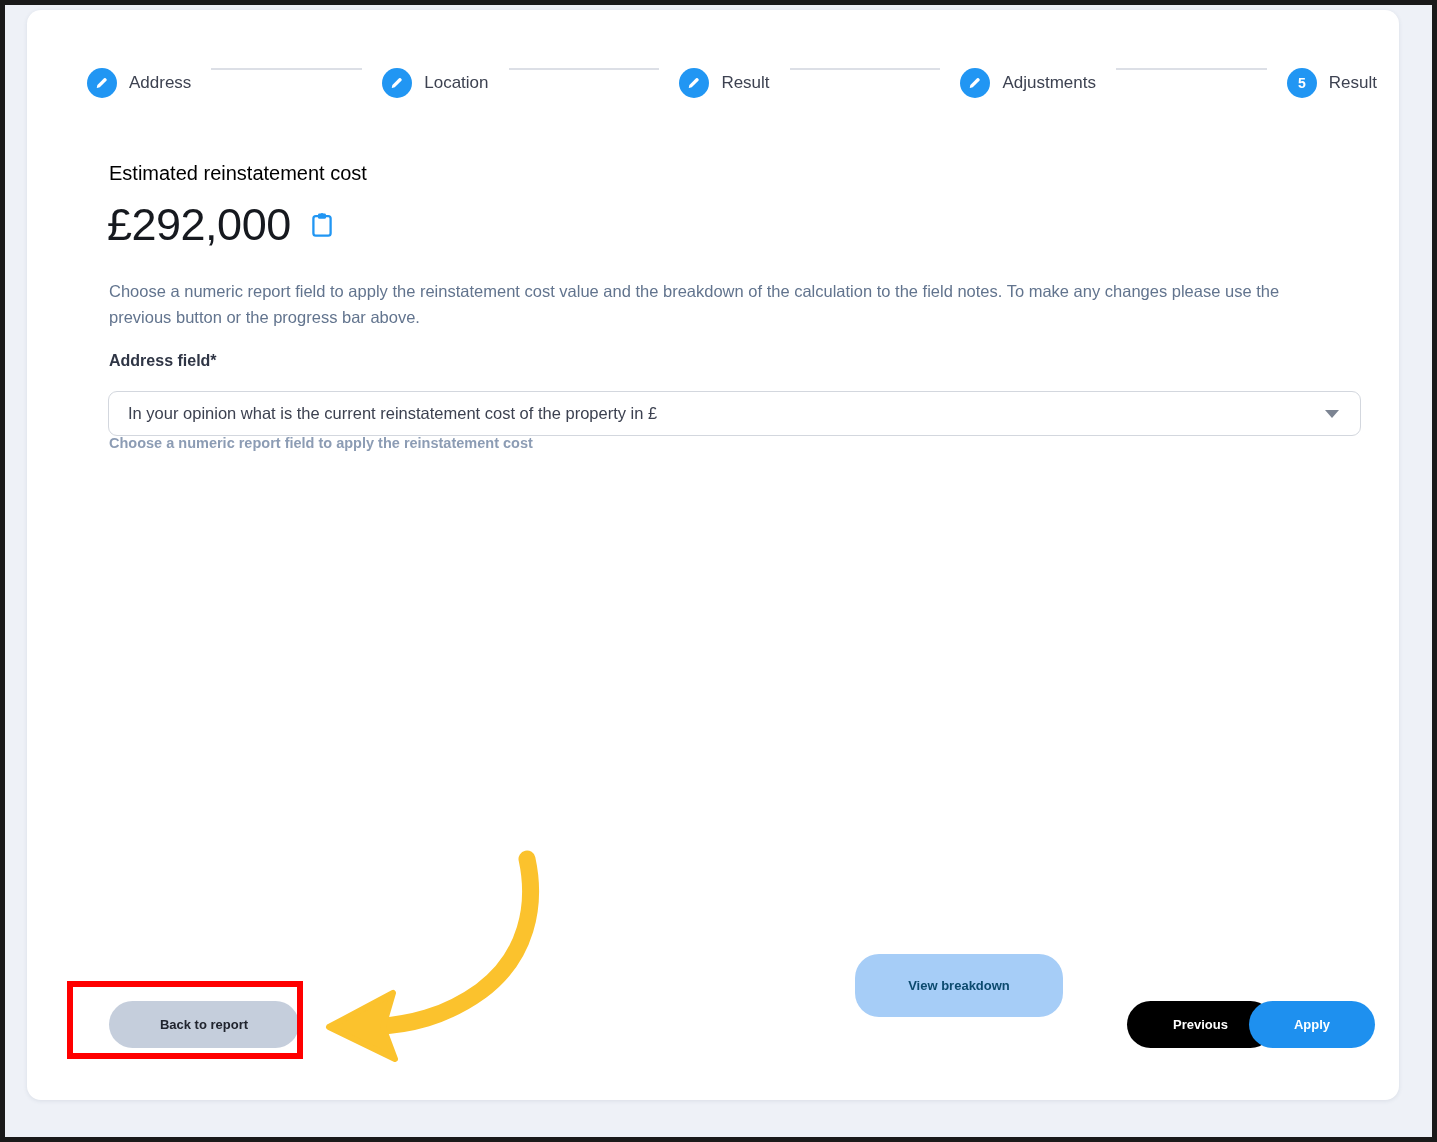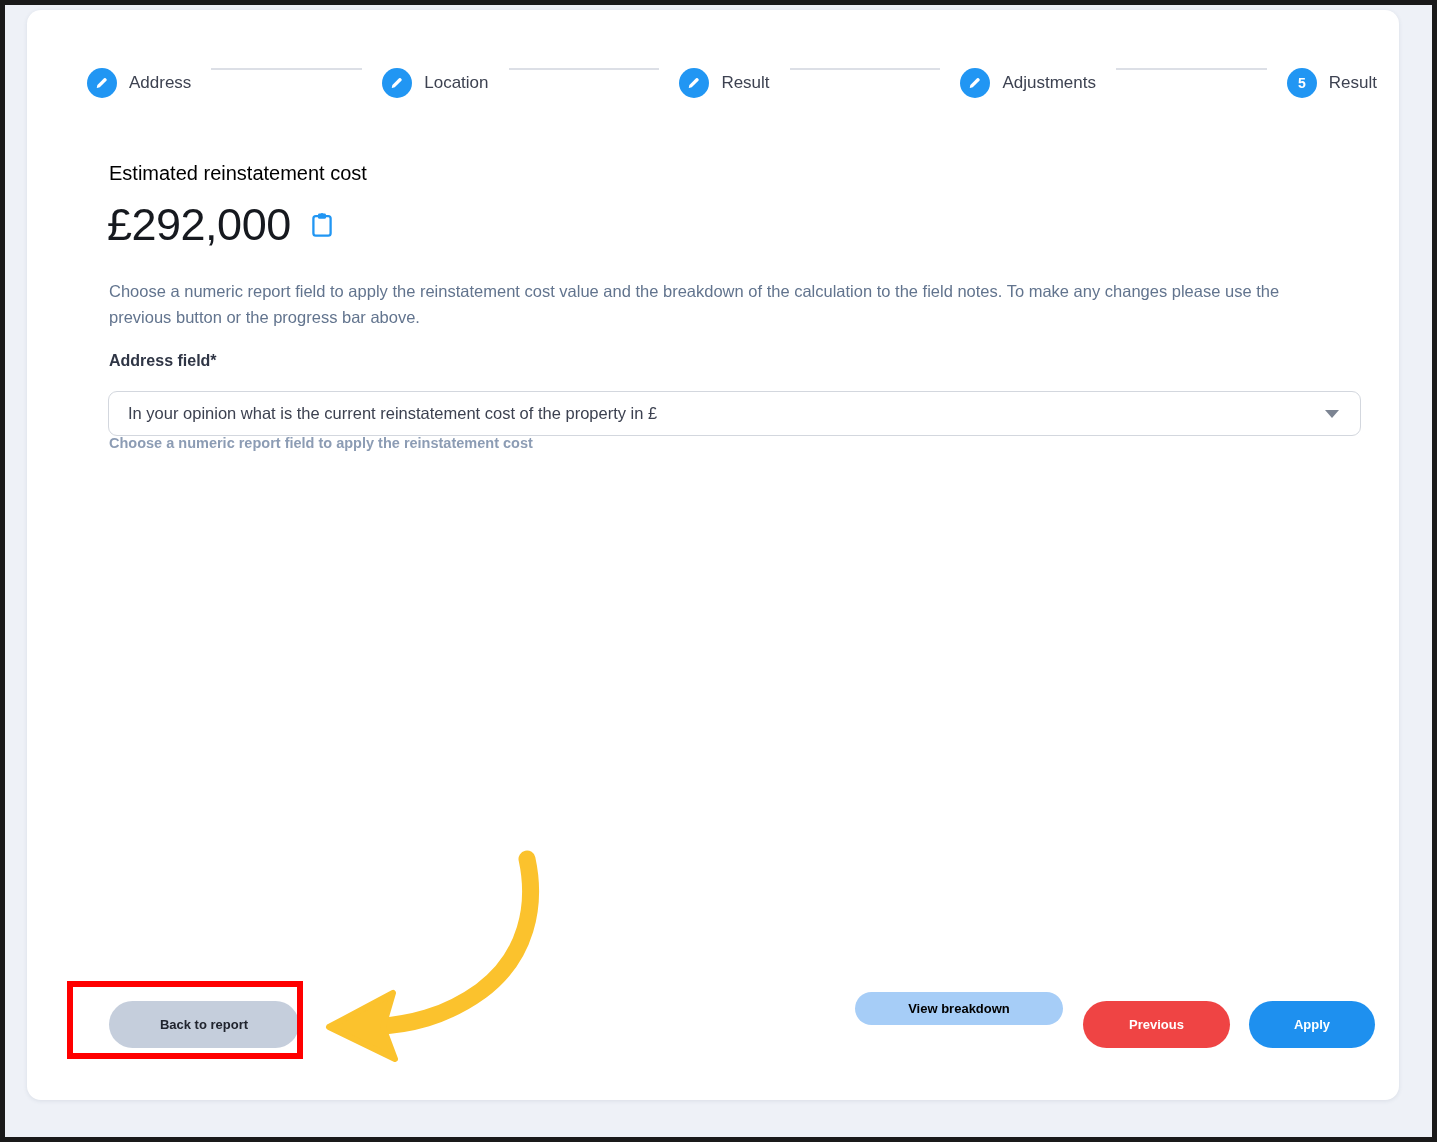--- a/index.html
+++ b/index.html
@@ -196,32 +196,32 @@
   #btn-back {
     left: 82px;
     top: 991px;
     width: 190px;
     height: 47px;
     background: #c5cedc;
     color: #20242e;
   }
   #btn-view {
     left: 828px;
-    top: 982px;
+    top: 944px;
     width: 208px;
-    height: 33px;
+    height: 63px;
     background: #a6cdf7;
-    color: #000000;
+    color: #0c4a6e;
   }
   #btn-prev {
-    left: 1056px;
+    left: 1100px;
     top: 991px;
     width: 147px;
     height: 47px;
-    background: #ef4444;
+    background: #000000;
     color: #ffffff;
   }
   #btn-apply {
     left: 1222px;
     top: 991px;
     width: 126px;
     height: 47px;
     background: #1e90ef;
     color: #ffffff;
   }

